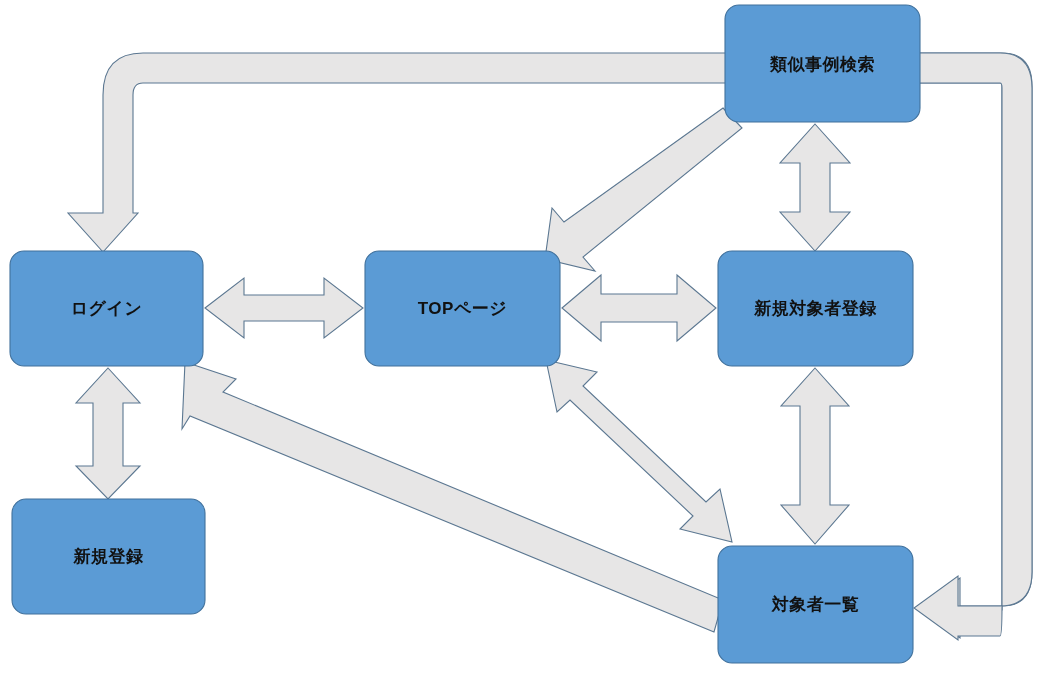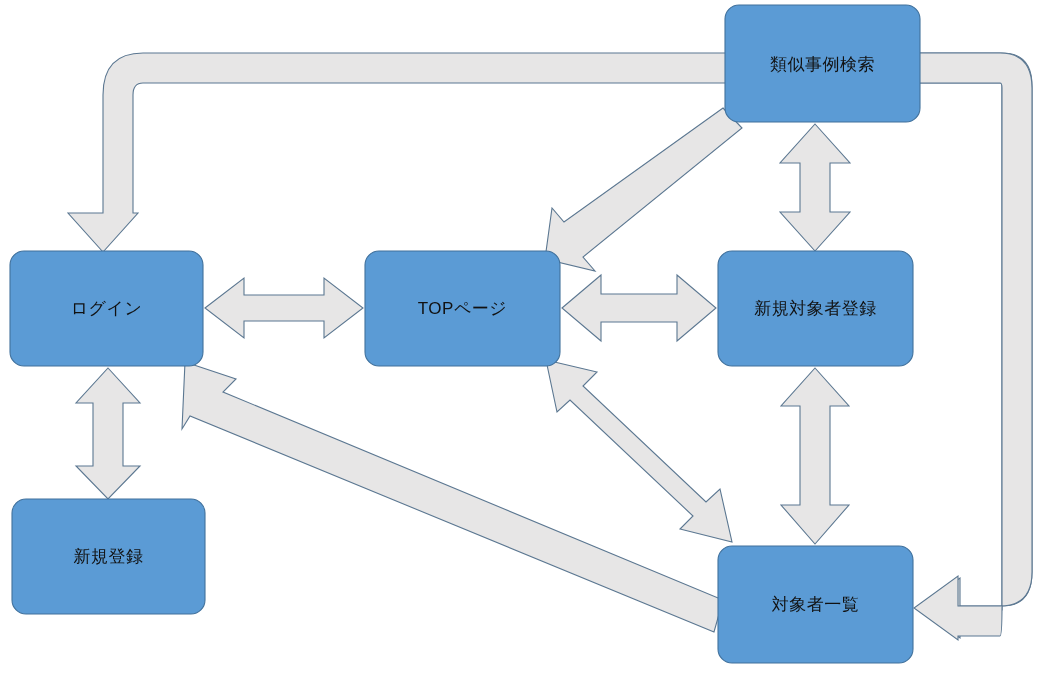--- a/index.html
+++ b/index.html
@@ -11,20 +11,21 @@
     width: 1046px;
     height: 674px;
     font-family: "Liberation Sans", "DejaVu Sans", sans-serif;
     overflow: hidden;
   }
   #diagram-root {
     position: relative;
     width: 1046px;
     height: 674px;
     background: #ffffff;
+    font-weight: bold;
   }
   svg#flow-svg {
     position: absolute;
     top: 0;
     left: 0;
     width: 1046px;
     height: 674px;
   }
   .node-rect {
     fill: #5b9bd5;

